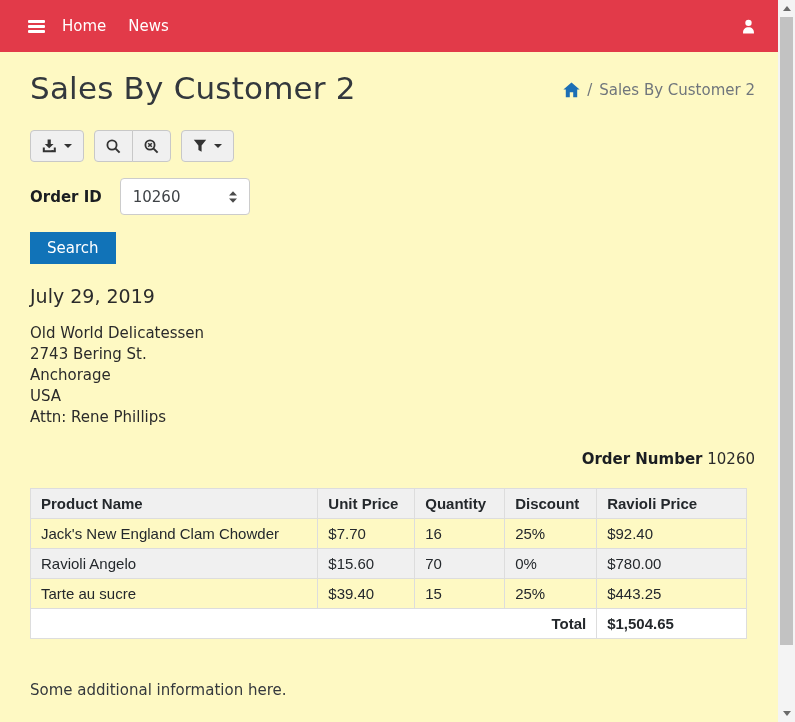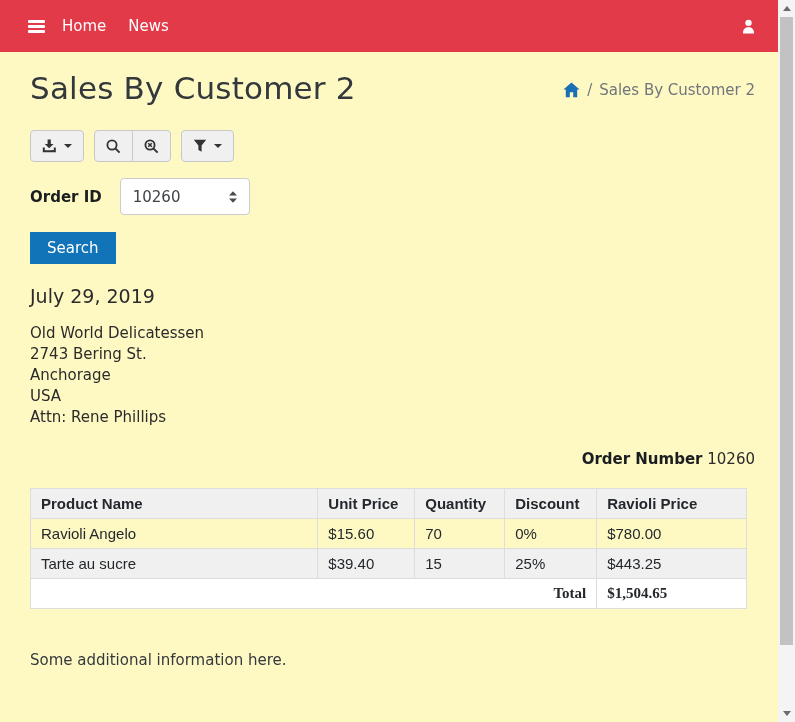--- a/index.html
+++ b/index.html
@@ -50,21 +50,21 @@
   .date{margin-top:21px;font-size:19px;color:#2b2b2b;}
   .address{margin-top:16px;font-size:15px;line-height:21px;color:#2b2b2b;}
   .order-number{margin-top:22px;font-size:15px;color:#2b2b2b;text-align:right;}
   .order-number b{color:#1b1e21;}
 
   
   table{margin-top:20px;border-collapse:collapse;width:717px;font-family:"Liberation Sans",sans-serif;font-size:15px;color:#24282c;}
   th,td{border:1px solid var(--border-gray);padding:5px 10px;text-align:left;line-height:19px;}
   thead th{background:var(--stripe-gray);font-weight:bold;}
   tbody tr:nth-child(even) td{background:var(--stripe-gray);}
-  tfoot td{font-weight:bold;background:#fff;font-family:Liberation Serif, serif;}
+  tfoot td{font-weight:bold;background:#fff;}
   tfoot .total-label{text-align:right;}
   .footer-note{margin-top:42px;font-size:15px;color:#35393d;}
 
   
   .scrollbar{position:absolute;top:0;right:0;width:17px;height:722px;background:#f4f4f4;}
   .sb-btn{position:absolute;left:0;width:17px;height:17px;display:flex;align-items:center;justify-content:center;cursor:pointer;}
   .sb-up{top:0;}
   .sb-down{bottom:0;}
   .tri-up{width:0;height:0;border-left:4px solid transparent;border-right:4px solid transparent;border-bottom:5px solid #6b6b6b;}
   .tri-down{width:0;height:0;border-left:4px solid transparent;border-right:4px solid transparent;border-top:5px solid #6b6b6b;}
@@ -201,20 +201,27 @@
           <tr>
             <th>Product Name</th>
             <th>Unit Price</th>
             <th>Quantity</th>
             <th>Discount</th>
             <th>Ravioli Price</th>
           </tr>
         </thead>
         <tbody>
           <tr>
+            <td>Jack's New England Clam Chowder</td>
+            <td>$7.70</td>
+            <td>16</td>
+            <td>25%</td>
+            <td>$92.40</td>
+          </tr>
+          <tr>
             <td>Ravioli Angelo</td>
             <td>$15.60</td>
             <td>70</td>
             <td>0%</td>
             <td>$780.00</td>
           </tr>
           <tr>
             <td>Tarte au sucre</td>
             <td>$39.40</td>
             <td>15</td>

